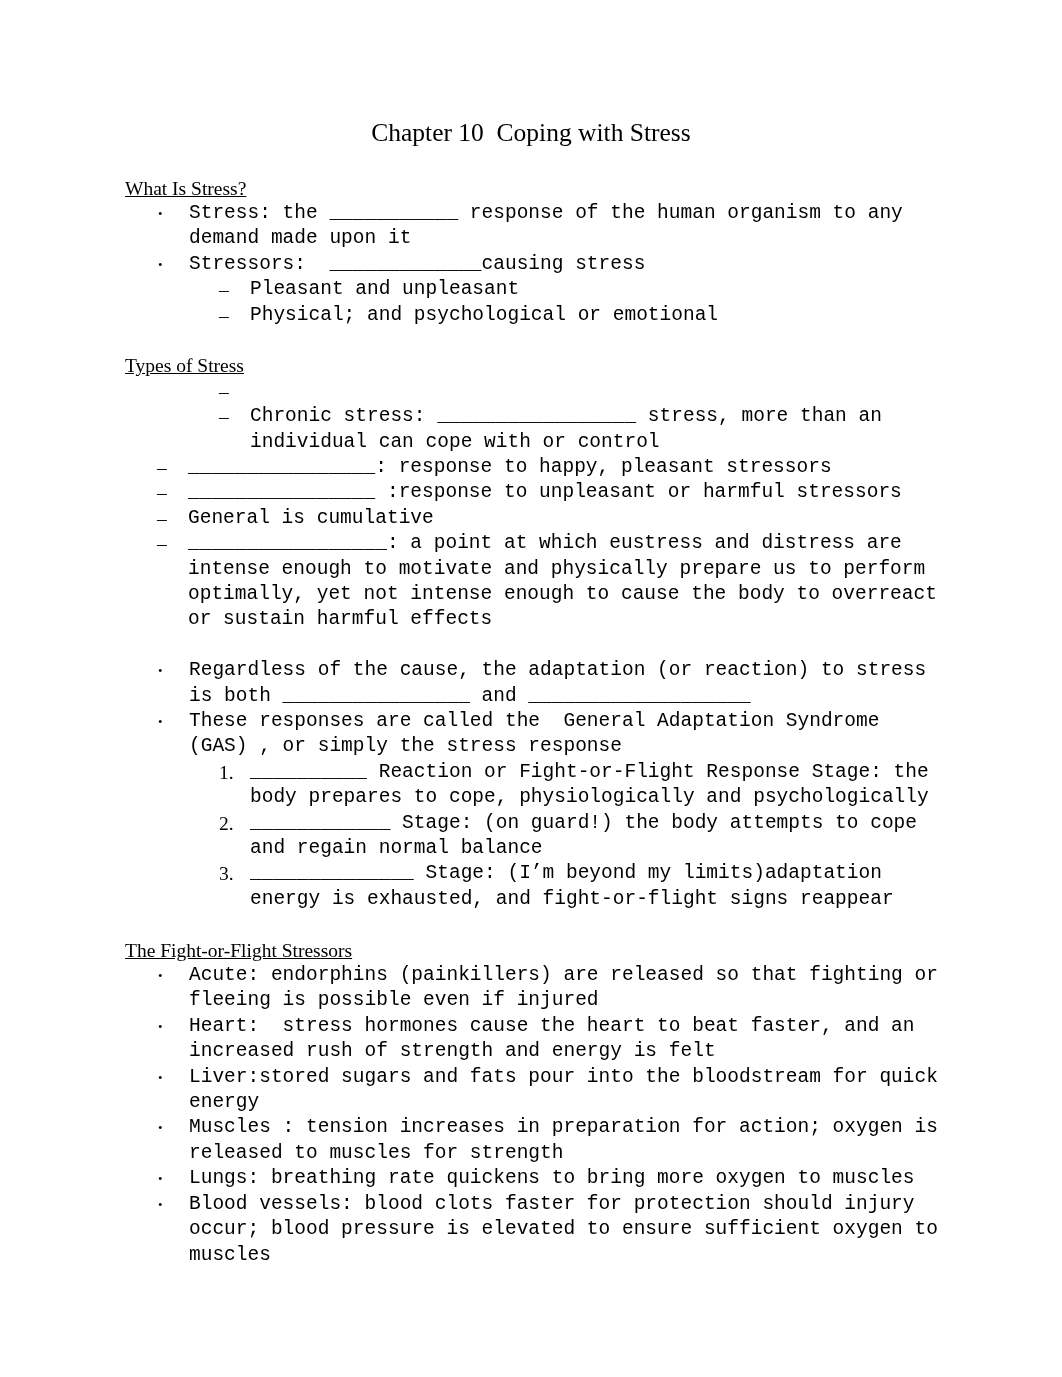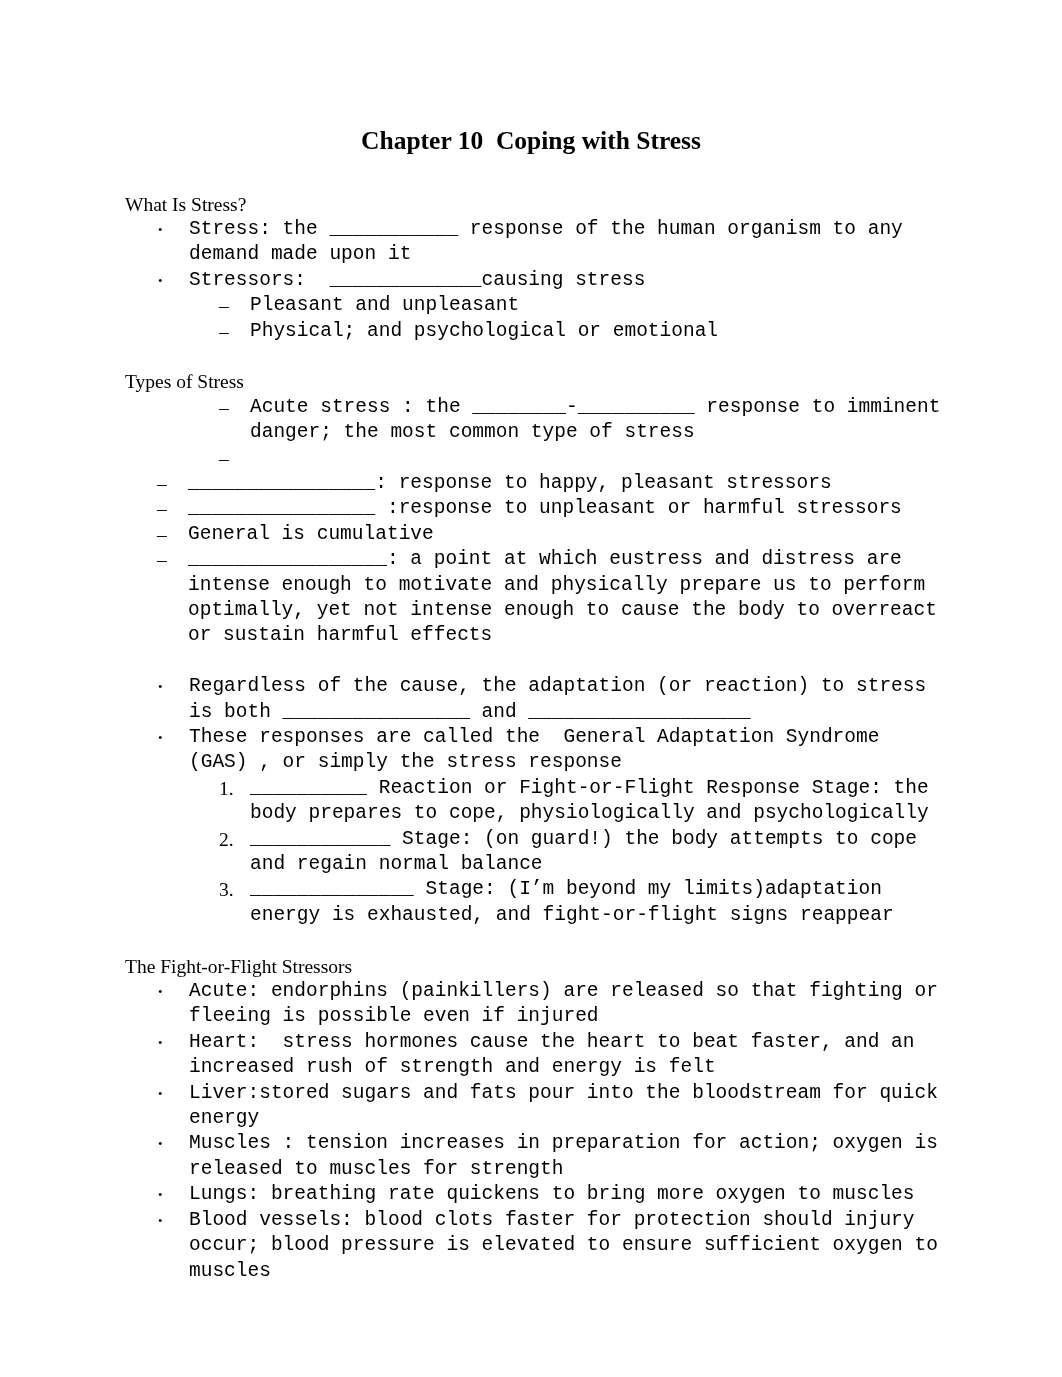--- a/index.html
+++ b/index.html
@@ -19,36 +19,37 @@
     width: 1062px;
     height: 1377px;
     background: #ffffff;
     box-sizing: border-box;
     padding: 0;
   }
   .doc-title {
     text-align: center;
     font-size: 25.5px;
     line-height: 1.0;
-    margin: 8px;
+    margin: 0;
     padding-top: 120px;
-    font-weight: bold;
+    font-weight: normal;
     white-space: pre;
   }
   .body-block {
     padding-left: 125px;
     padding-right: 118px;
     padding-top: 30px;
   }
   
   .lvl0 {
     font-size: 19.5px;
     line-height: 25.4px;
     margin: 0;
     white-space: pre-wrap;
+    text-decoration: underline;
   }
   .row {
     display: flex;
     align-items: flex-start;
     font-size: 19.5px;
     line-height: 25.4px;
   }
   
   .lvl1 { padding-left: 32px; }
   
@@ -94,24 +95,24 @@
         <span class="txt">Pleasant and unpleasant</span>
       </div>
       <div class="row lvl2">
         <span class="marker dash">–</span>
         <span class="txt">Physical; and psychological or emotional</span>
       </div>
       <div class="gap"></div>
       <div class="lvl0">Types of Stress</div>
       <div class="row lvl2">
         <span class="marker dash">–</span>
-        <span class="txt">Acute stress : the ________-__________ response to imminent danger; the most common type of stress</span>
       </div>
       <div class="row lvl2">
         <span class="marker dash">–</span>
+        <span class="txt">Chronic stress: _________________ stress, more than an individual can cope with or control</span>
       </div>
       <div class="row lvl1">
         <span class="marker dash">–</span>
         <span class="txt">________________: response to happy, pleasant stressors</span>
       </div>
       <div class="row lvl1">
         <span class="marker dash">–</span>
         <span class="txt">________________ :response to unpleasant or harmful stressors</span>
       </div>
       <div class="row lvl1">

